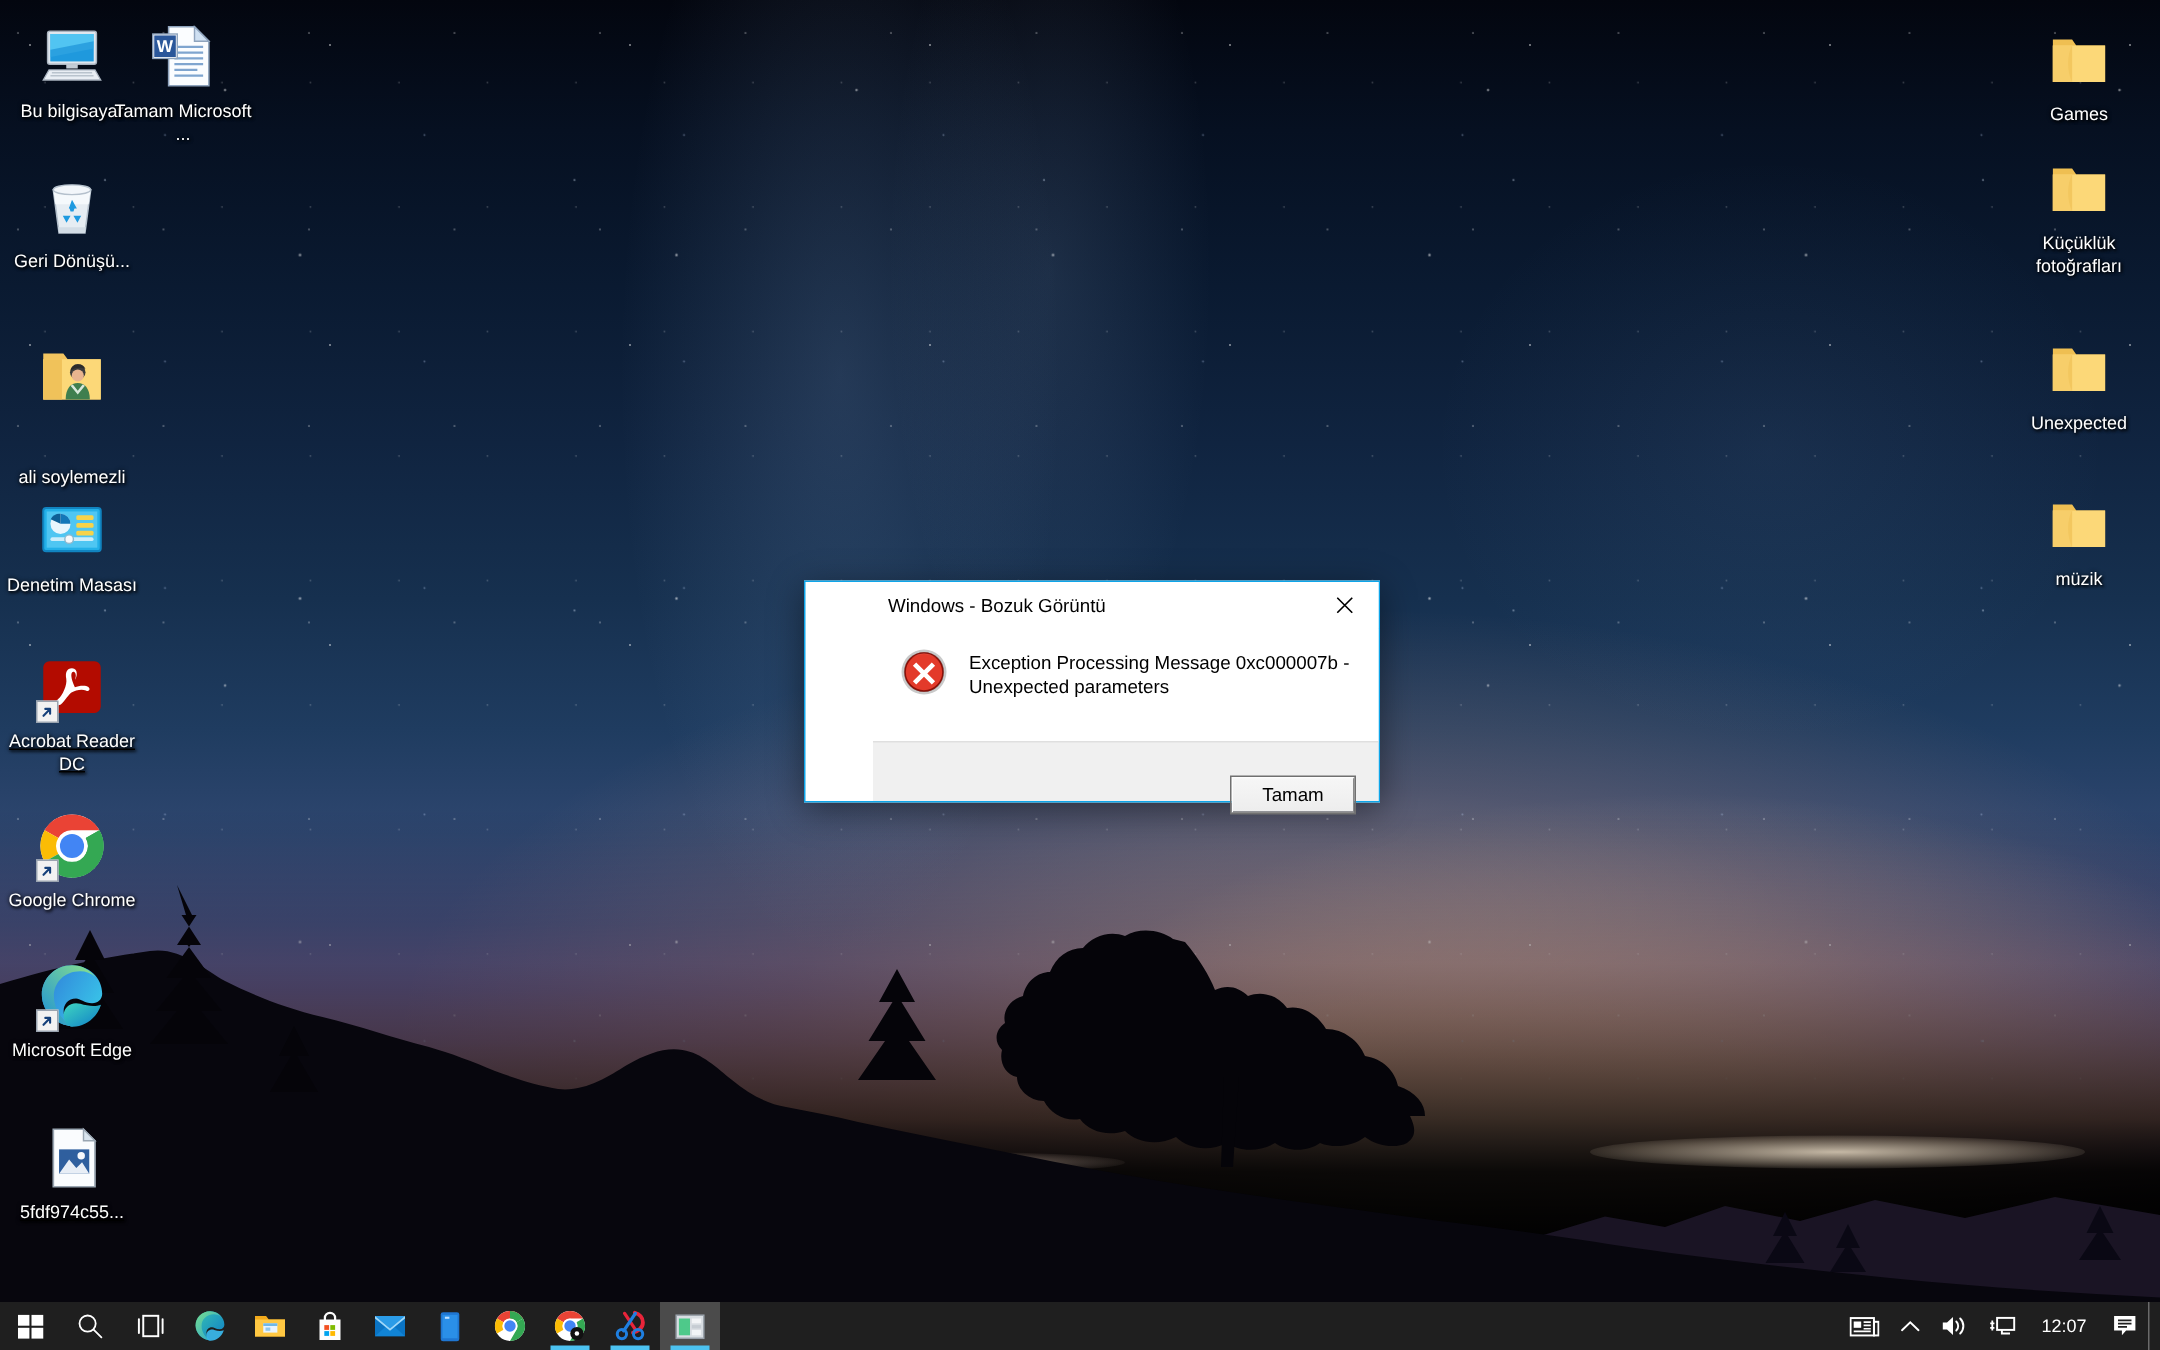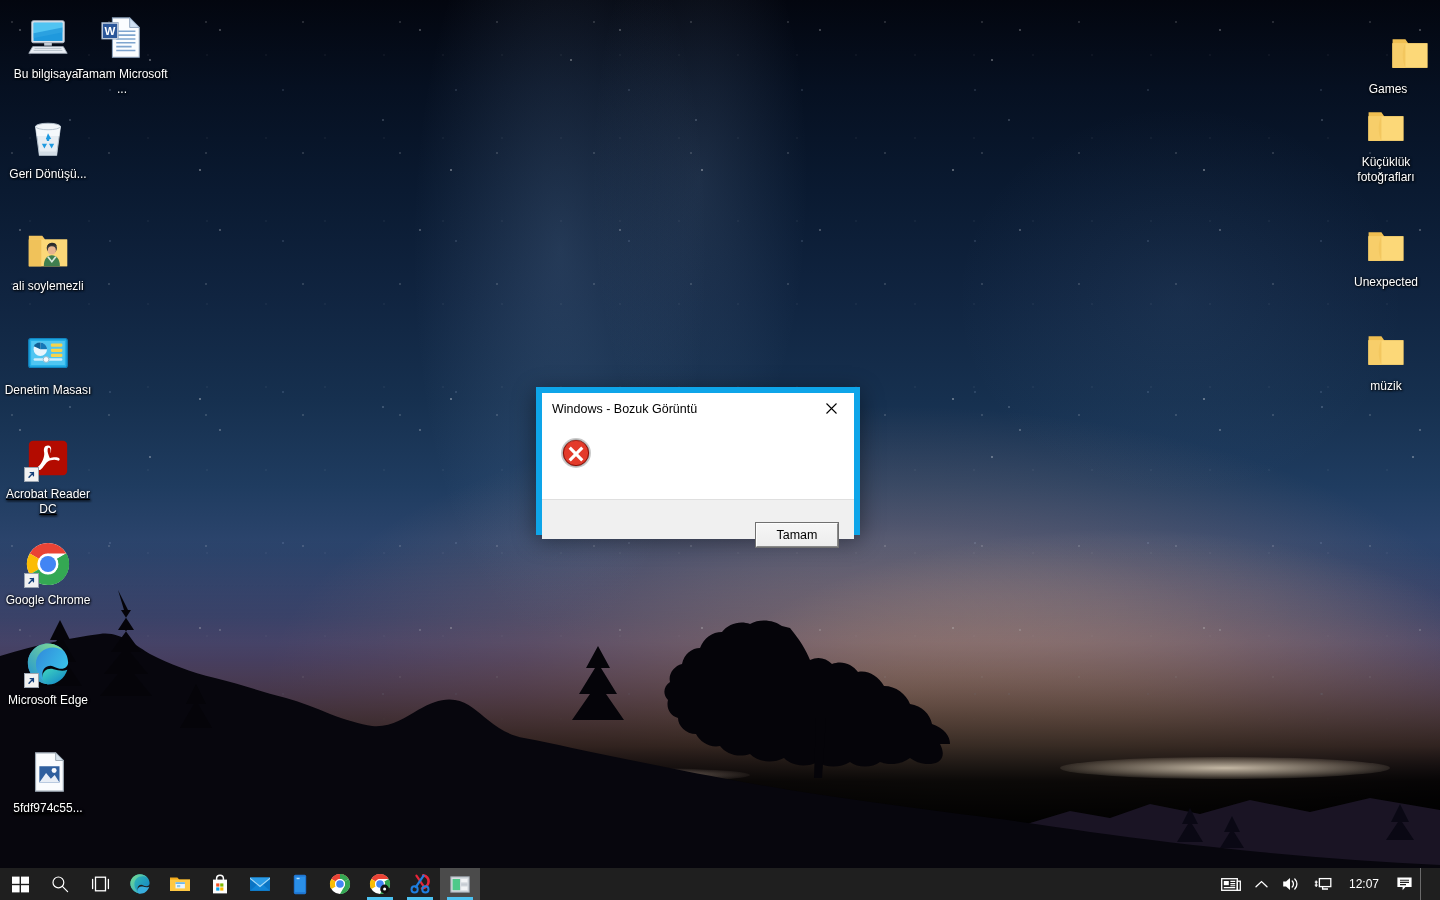--- a/index.html
+++ b/index.html
@@ -111,25 +111,26 @@
   }
   .shortcut-arrow{
     position:absolute; left:0; bottom:0; width:15px; height:15px;
     background:#f2f2f2; border:1px solid #9aa4b0;
     display:flex; align-items:center; justify-content:center;
   }
   .shortcut-arrow svg{ display:block; }
 
   
   #dialog{
-    position:absolute; left:536px; top:387px; width:324px; height:148px;
+    position:absolute; left:536px; top:387px; width:384px; height:148px;
     background:#fff;
-    border:6px solid #0ea5e9;
+    border:1px solid #0ea5e9;
     box-shadow:0 5px 22px rgba(0,0,0,.45);
     font-family:"Liberation Sans", sans-serif;
+    padding-left:45px;
   }
   #dlg-title{
     height:31px; display:flex; align-items:center; justify-content:space-between;
     padding-left:10px; background:#fff;
   }
   #dlg-title .t{ font-size:12.5px; color:#000; }
   #dlg-close{
     width:45px; height:30px; display:flex; align-items:center; justify-content:center;
     cursor:default;
   }
@@ -163,21 +164,21 @@
     width:40px; height:32px; display:flex; align-items:center; justify-content:center;
     position:relative; cursor:default;
   }
   .tb-btn.active{ background:#4b4b4b; }
   .tb-btn .run-ind{
     position:absolute; left:50%; transform:translateX(-50%); bottom:0;
     width:26px; height:3px; background:#4cc2f1;
   }
   #tb-left{ display:flex; }
   #tb-spacer{ flex:1; }
-  #tray{ display:flex; align-items:flex-start; padding-right:14px; }
+  #tray{ display:flex; align-items:flex-start; padding-right:2px; }
   .tray-btn{
     height:32px; display:flex; align-items:center; justify-content:center;
     padding:0 7px; cursor:default;
   }
   #tray-clock{
     height:32px; display:flex; align-items:center; padding:0 10px;
     font-size:12px; color:#fff; cursor:default;
   }
   #show-desktop{
     width:6px; height:32px; border-left:1px solid #6a6a6a;
@@ -267,21 +268,21 @@
         <path d="M11,12 L37,12 L33,42 L15,42 Z" fill="#e6edf3" stroke="#b4c0cc" stroke-width="1.1"></path>
         <path d="M11,12 L37,12 L35.6,22 L12.4,22 Z" fill="#f5f9fc"></path>
         <path d="M15,42 L33,42 L33.6,38 L14.4,38 Z" fill="#d3dde6"></path>
         <ellipse cx="24" cy="12" rx="13" ry="3.4" fill="#f2f6fa" stroke="#b4c0cc" stroke-width="1"></ellipse>
         <path d="M24,19 L27.4,25 L21.8,25 Z M17.6,30 L23,30 L20.2,35 Z M30.4,30 L25,30 L27.8,35 Z" fill="#1e9ae0"></path>
         <path d="M22,24 L26,24 L25,27.2 L23,27.2 Z" fill="#1e9ae0"></path>
       </svg>
         </div>
         <div class="lbl">Geri Dönüşü...</div>
       </div>
-      <div class="d-icon" style="position: absolute; left: 0px; top: 218px;">
+      <div class="d-icon" style="position: absolute; left: 0px; top: 218px; gap: 32px;">
         <div class="glyph">
       <svg viewBox="0 0 48 48" width="46" height="46">
         <path d="M4,9 L18,9 L21,13 L44,13 L44,41 L4,41 Z" fill="#f3c560"></path>
         <path d="M4,13 L44,13 L44,41 L4,41 Z" fill="#fcd878"></path>
         <path d="M17,13 L17,41 L4,41 L4,13 Z" fill="#f0c25a"></path>
         <circle cx="28" cy="22" r="5.4" fill="#3b3b3b"></circle>
         <path d="M23,21 a5.4,5.4 0 0,1 10.4,-1 C31,18.4 25.6,18.6 23,21 Z" fill="#2b2b2b"></path>
         <circle cx="28" cy="24.4" r="4.2" fill="#e8b48f"></circle>
         <path d="M19.6,41 C19.6,33.4 23.2,29.6 28,29.6 C32.8,29.6 36.4,33.4 36.4,41 Z" fill="#3f7f4f"></path>
         <path d="M24.6,30.6 L28,35 L31.4,30.6 L33,31.4 L28,37.6 L23,31.4 Z" fill="#d8e8dc"></path>
@@ -388,21 +389,21 @@
         <rect x="15" y="18" width="21" height="17" fill="#2f5f9e"></rect>
         <path d="M15,35 L22,25 L27,31 L31,27 L36,35 Z" fill="#e8eef6"></path>
         <circle cx="30.4" cy="22.4" r="2.6" fill="#f7f9fc"></circle>
       </svg>
         </div>
         <div class="lbl">5fdf974c55...</div>
       </div>
     </div>
 
   <div class="icon-col" id="col-right" style="left:1338px; top:4px;">
-      <div class="d-icon" style="position: absolute; left: 0px; top: 21px; align-items: flex-end;">
+      <div class="d-icon" style="position: absolute; left: 0px; top: 8px;">
         <div class="glyph">
       <svg viewBox="0 0 48 48" width="44" height="44">
         <path d="M5,9 L19,9 L22,13.4 L43,13.4 L43,40 L5,40 Z" fill="#efbf52"></path>
         <path d="M5,13.4 L43,13.4 L43,40 L5,40 Z" fill="#fcd878"></path>
         <path d="M19,13.4 L19,40 L5,40 L5,13.4 Z" fill="#f3c75f"></path>
         <path d="M19,13.4 C15.2,20 15,32 19,40 L5,40 L5,13.4 Z" fill="#f7ce6a"></path>
       </svg>
         </div>
         <div class="lbl">Games</div>
       </div>
@@ -453,20 +454,21 @@
   </div>
   <div id="dlg-body">
     <svg class="err-ico" viewBox="0 0 32 32">
       <circle cx="16" cy="16" r="15" fill="#c9c9c9"></circle>
       <circle cx="16" cy="16" r="13.4" fill="#8f8f8f"></circle>
       <circle cx="16" cy="16" r="12.6" fill="#e33a2a"></circle>
       <circle cx="16" cy="16" r="12.6" fill="none" stroke="#8a1008" stroke-width="1"></circle>
       <path d="M16 3.6 a12.6 12.6 0 0 1 10.6 5.8 a13 13 0 0 0 -21.2 0 A12.6 12.6 0 0 1 16 3.6 Z" fill="#f07a6b" opacity=".55"></path>
       <path d="M10.8,9.6 L16,14.8 L21.2,9.6 L23.4,11.8 L18.2,17 L23.4,22.2 L21.2,24.4 L16,19.2 L10.8,24.4 L8.6,22.2 L13.8,17 L8.6,11.8 Z" fill="#fff"></path>
     </svg>
+    <div id="dlg-msg">Exception Processing Message 0xc000007b - Unexpected parameters</div>
   </div>
   <div id="dlg-foot">
     <button id="dlg-ok">Tamam</button>
   </div>
 </div>
 
 <div id="taskbar">
   <div id="tb-left">
 
     <div class="tb-btn">

